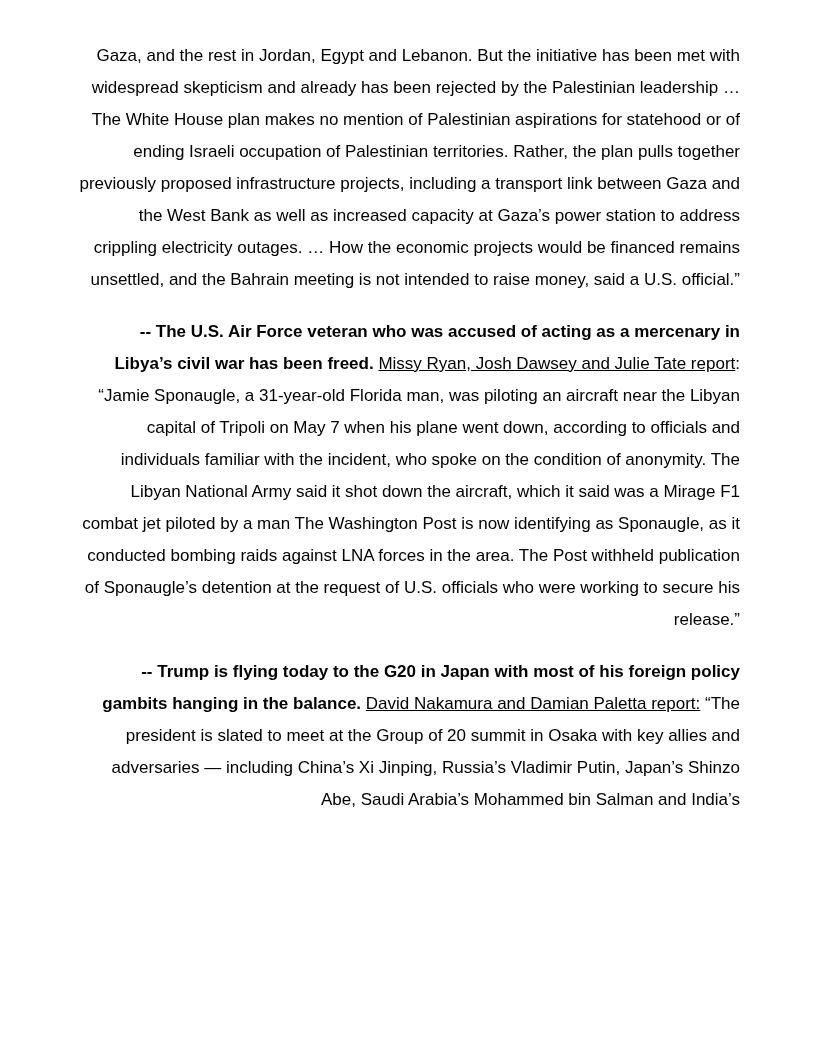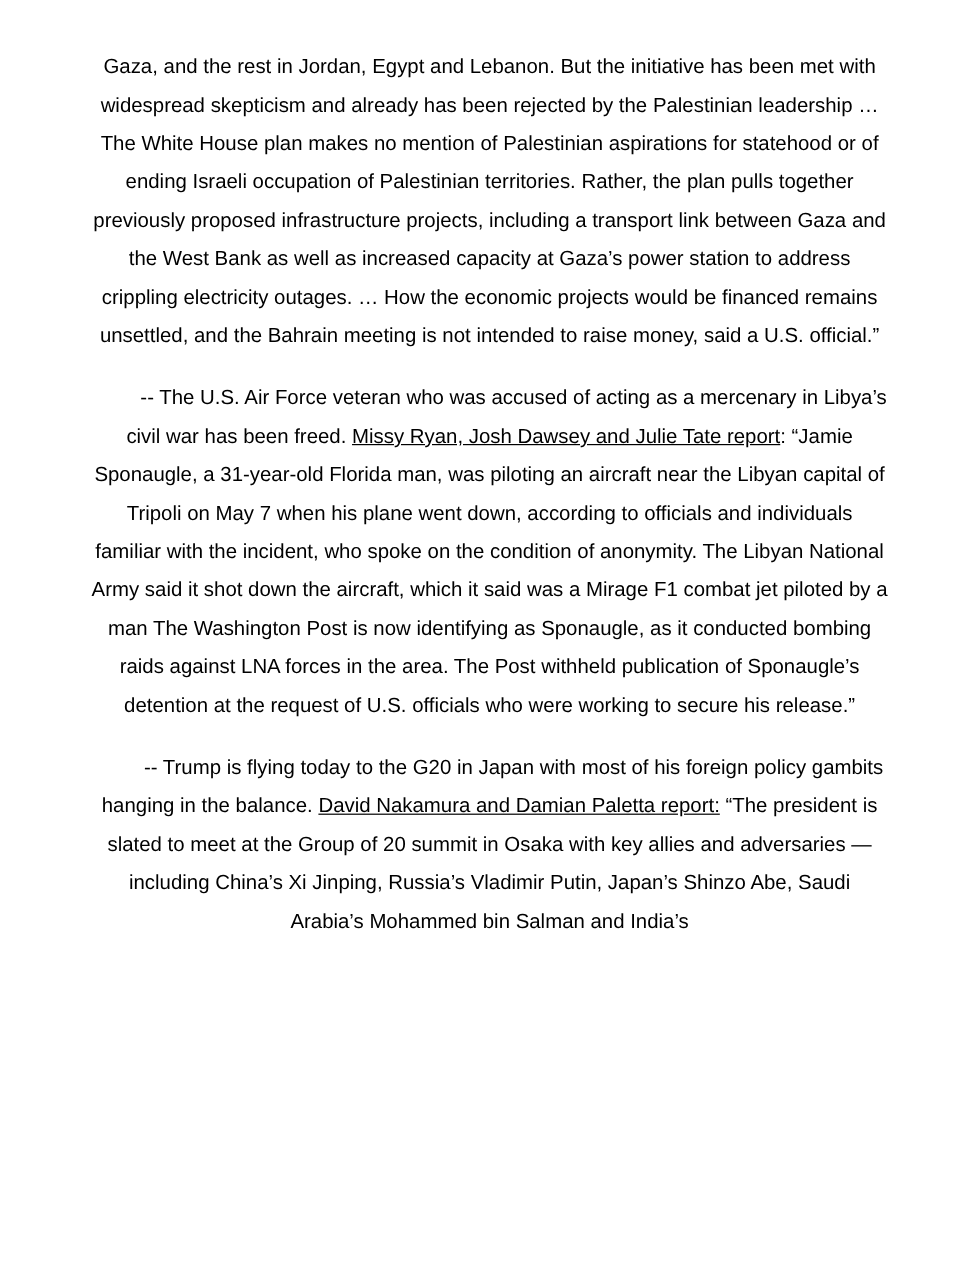--- a/index.html
+++ b/index.html
@@ -14,27 +14,27 @@
     padding: 40px 76px 0 76px;
     background: #ffffff;
     font-family: "Liberation Sans", sans-serif;
     font-size: 17px;
     line-height: 32px;
     color: #000000;
     overflow: hidden;
   }
   .para {
     margin: 0 0 20px 0;
-    text-align: center;
+    text-align: right;
   }
   .run-normal {
     font-weight: normal;
   }
   .run-bold {
-    font-weight: normal;
+    font-weight: bold;
     margin-left: 40px;
   }
   a.run-link {
     color: #000000;
     text-decoration: underline;
     cursor: pointer;
   }
 </style>
 </head>
 <body>

